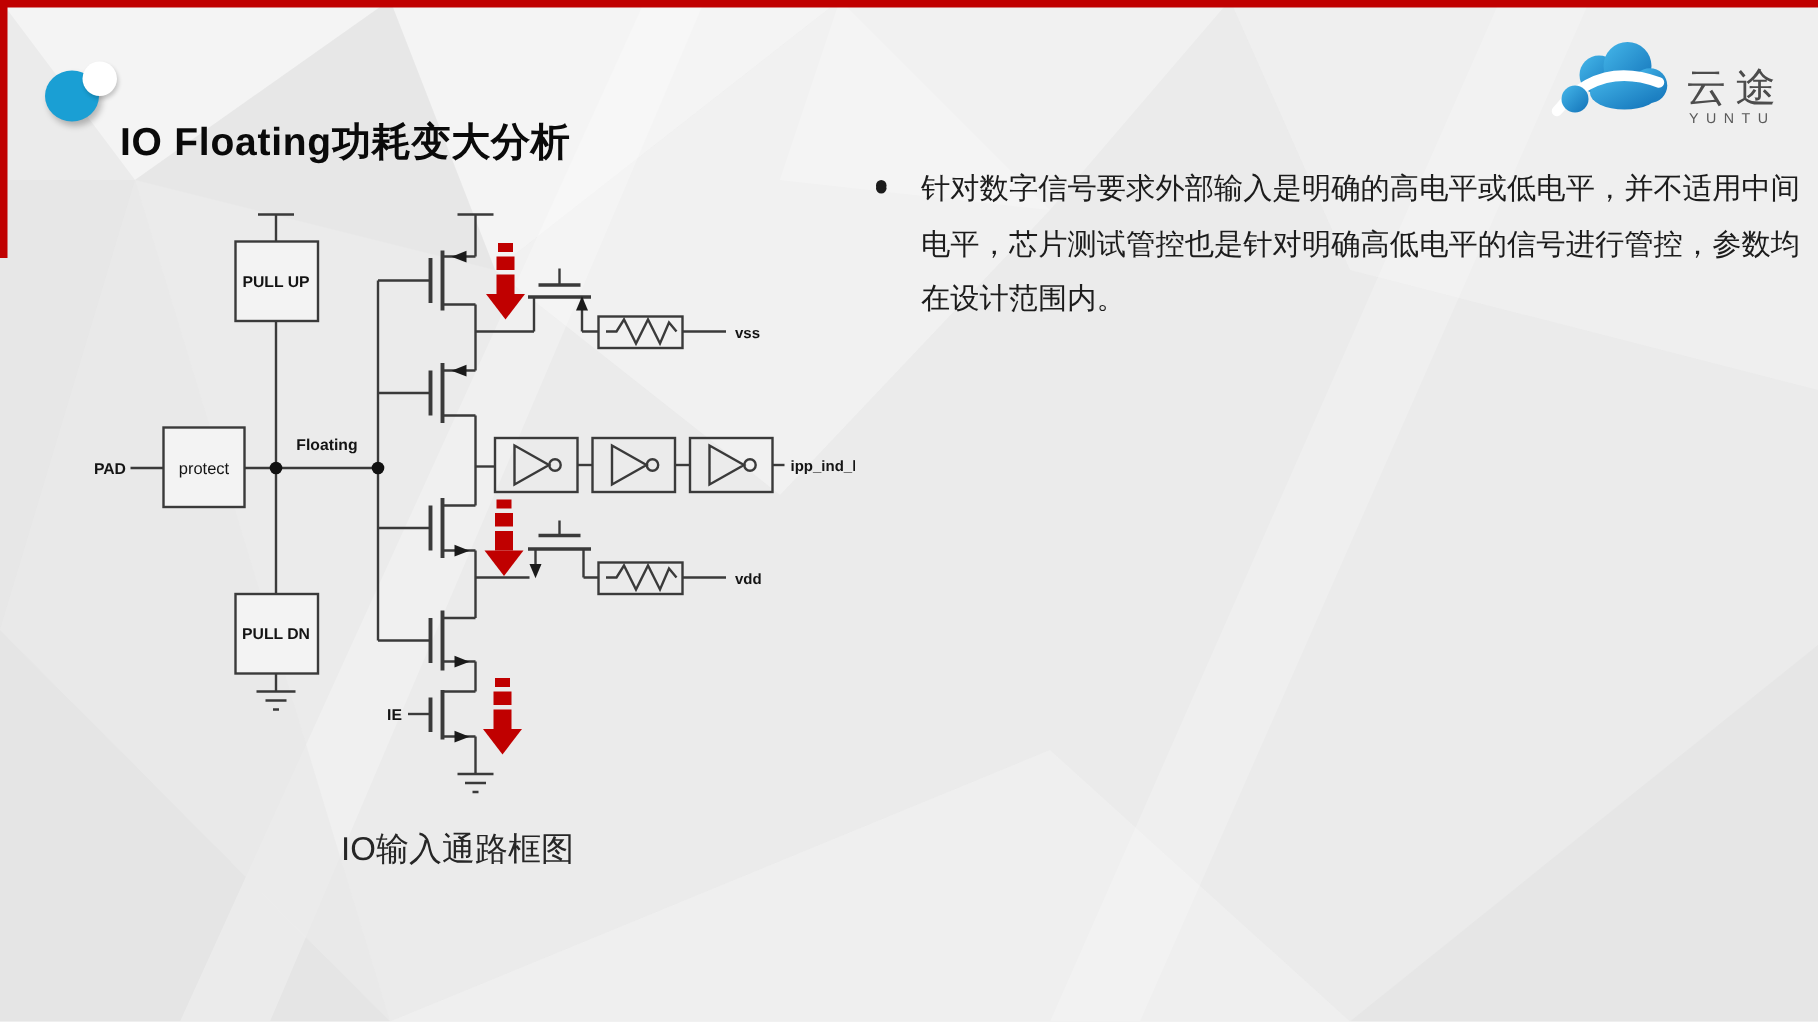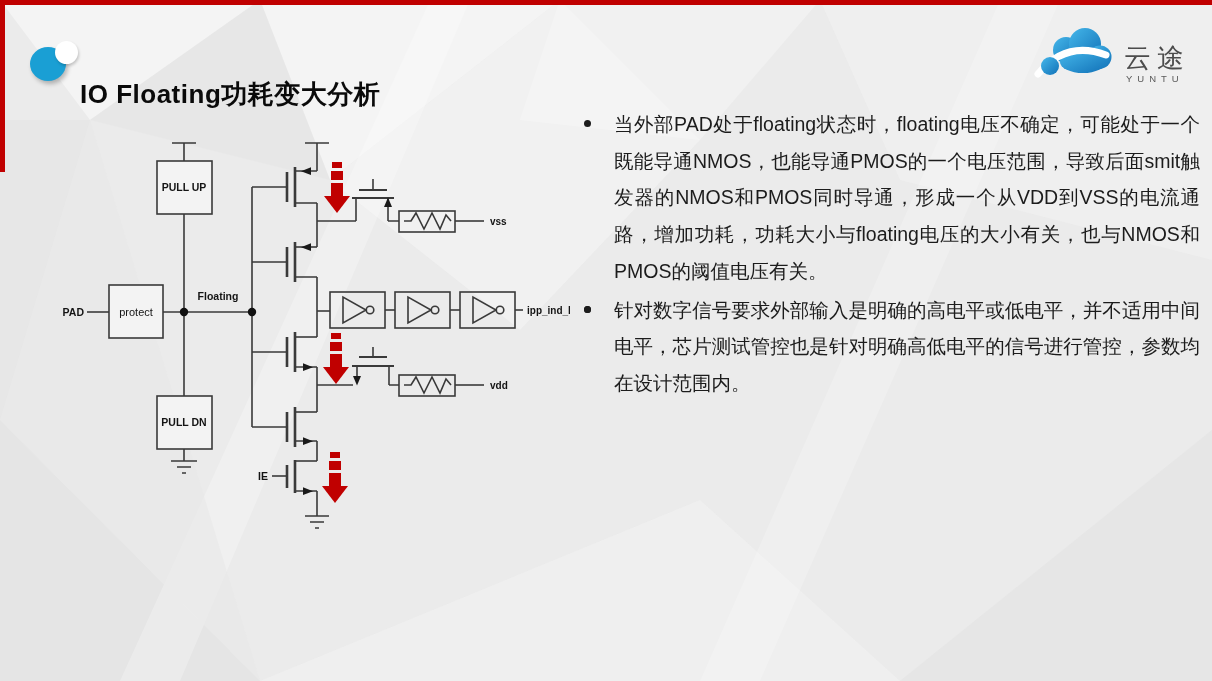--- a/index.html
+++ b/index.html
@@ -208,26 +208,23 @@
       <text x="184" y="191" text-anchor="middle">PULL UP</text>
       <text x="184" y="426" text-anchor="middle">PULL DN</text>
       <text x="218" y="300" text-anchor="middle">Floating</text>
       <text x="268" y="480" text-anchor="end">IE</text>
       <text x="490" y="225" font-size="10">vss</text>
       <text x="490" y="389" font-size="10">vdd</text>
       <text x="527" y="314" font-size="10">ipp_ind_lv</text>
     </g>
   </svg>
 
+  <div class="caption">IO输入通路框图</div>
 
   <ul class="bullets">
-    <li>
-      <span class="bullet-dot"></span>
-      <span>当外部PAD处于floating状态时，floating电压不确定，可能处于一个既能导通NMOS，也能导通PMOS的一个电压范围，导致后面smit触发器的NMOS和PMOS同时导通，形成一个从VDD到VSS的电流通路，增加功耗，功耗大小与floating电压的大小有关，也与NMOS和PMOS的阈值电压有关。</span>
-    </li>
     <li>
       <span class="bullet-dot"></span>
     </li>
     <li>
       <span class="bullet-dot"></span>
       <span>针对数字信号要求外部输入是明确的高电平或低电平，并不适用中间电平，芯片测试管控也是针对明确高低电平的信号进行管控，参数均在设计范围内。</span>
     </li>
   </ul>
 
 </div>

